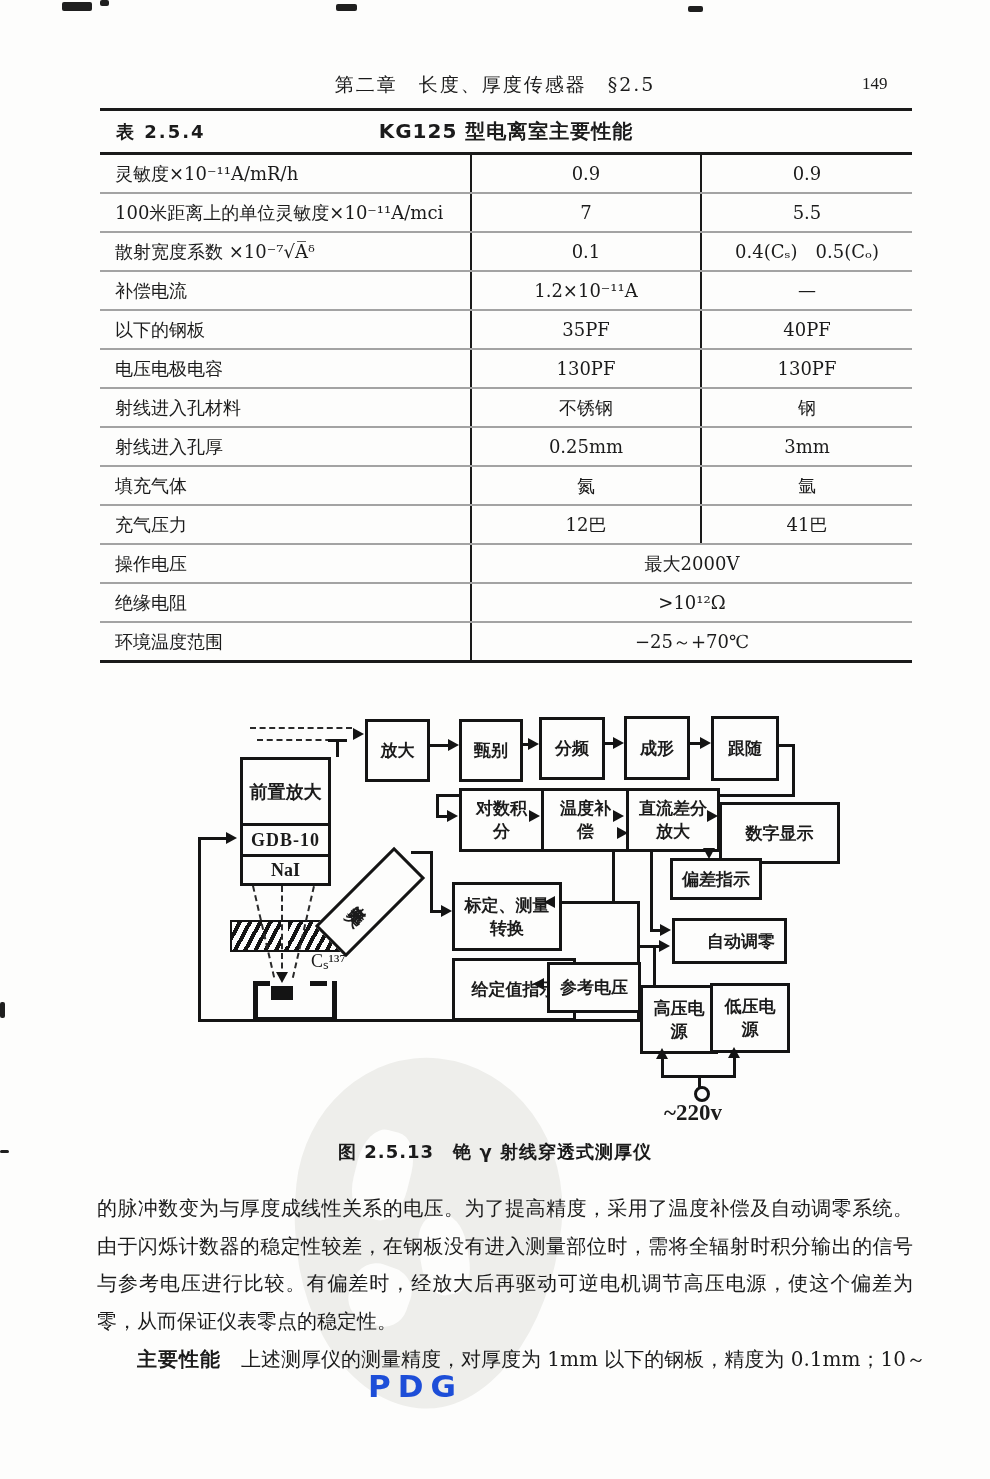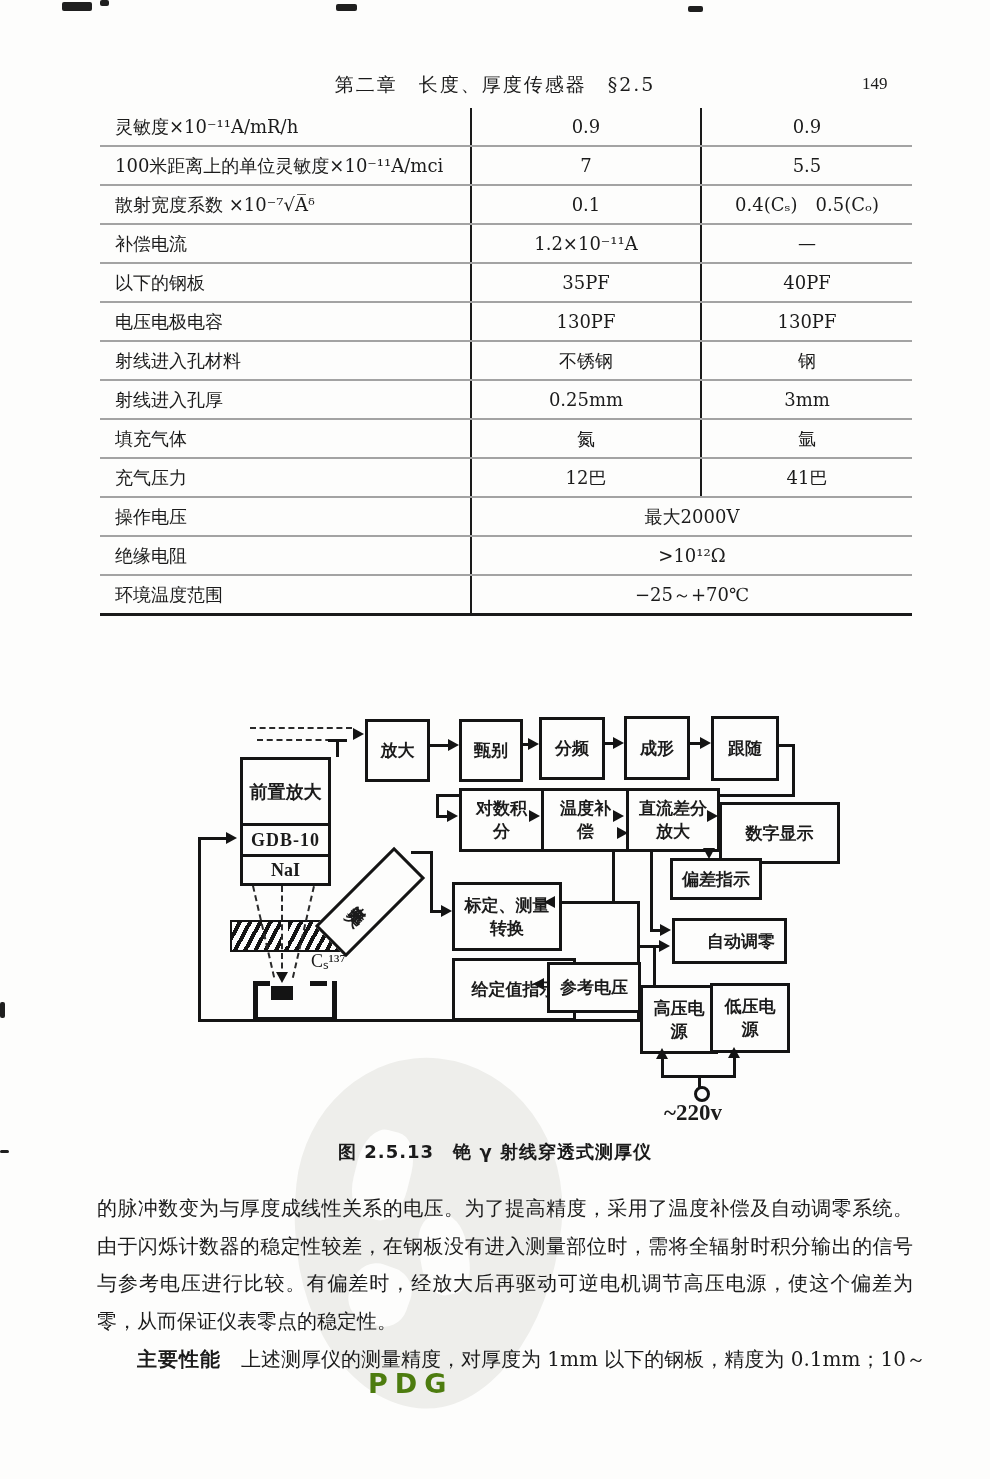--- a/index.html
+++ b/index.html
@@ -4,21 +4,21 @@
 <style>
   html,body{margin:0;padding:0;}
   body{width:990px;height:1479px;position:relative;background:#fdfdfc;overflow:hidden;
        font-family:"DejaVu Sans",sans-serif;color:#1b1b1b;}
   
   .mark{position:absolute;background:#1f1f1f;border-radius:2px;}
   
   .wm-blob{position:absolute;left:292px;top:1058px;width:268px;height:350px;background:#eeeeeb;
            border-radius:48% 52% 46% 54%/40% 44% 56% 60%;transform:rotate(6deg);z-index:0;}
   .wm-white{position:absolute;background:#fdfdfc;border-radius:40%;z-index:0;}
-  .wm-pdg{position:absolute;left:368px;top:1368px;color:#4d7c0f;font-size:27px;font-weight:bold;
+  .wm-pdg{position:absolute;left:368px;top:1368px;color:#1d4ed8;font-size:31px;font-weight:bold;
           letter-spacing:7px;z-index:0;}
   
   .hdr{position:absolute;top:72px;left:0;width:990px;text-align:center;font-size:19px;
        letter-spacing:2px;font-family:"DejaVu Serif","Liberation Serif",serif;z-index:2;}
   .pageno{position:absolute;top:74px;left:862px;font-size:17px;font-family:"Liberation Serif",serif;z-index:2;}
   
   .tbl-wrap{position:absolute;left:100px;top:108px;width:812px;z-index:2;}
   .tbl-title{border-top:3px solid #1a1a1a;border-bottom:3px solid #1a1a1a;height:41px;
              display:flex;align-items:center;position:relative;}
   .tbl-title .tl{font-size:18px;font-weight:bold;padding-left:16px;letter-spacing:2px;}
@@ -92,20 +92,24 @@
 <div class="mark" style="left:100px;top:0;width:9px;height:6px;"></div>
 <div class="mark" style="left:336px;top:4px;width:21px;height:7px;"></div>
 <div class="mark" style="left:688px;top:6px;width:15px;height:6px;"></div>
 <div class="mark" style="left:0;top:1002px;width:5px;height:16px;"></div>
 <div class="mark" style="left:0;top:1150px;width:9px;height:3px;"></div>
 
 <div class="hdr">第二章　长度、厚度传感器　§2.5</div>
 <div class="pageno">149</div>
 
 <div class="tbl-wrap">
+  <div class="tbl-title">
+    <span class="tl">表 2.5.4</span>
+    <span class="tc">KG125 型电离室主要性能</span>
+  </div>
   <table class="spec">
     <tbody>
     <tr>
       <td class="c1">灵敏度×10⁻¹¹A/mR/h</td>
       <td class="c2">0.9</td>
       <td class="c3">0.9</td>
     </tr>
     <tr>
       <td class="c1">100米距离上的单位灵敏度×10⁻¹¹A/mci</td>
       <td class="c2">7</td>

